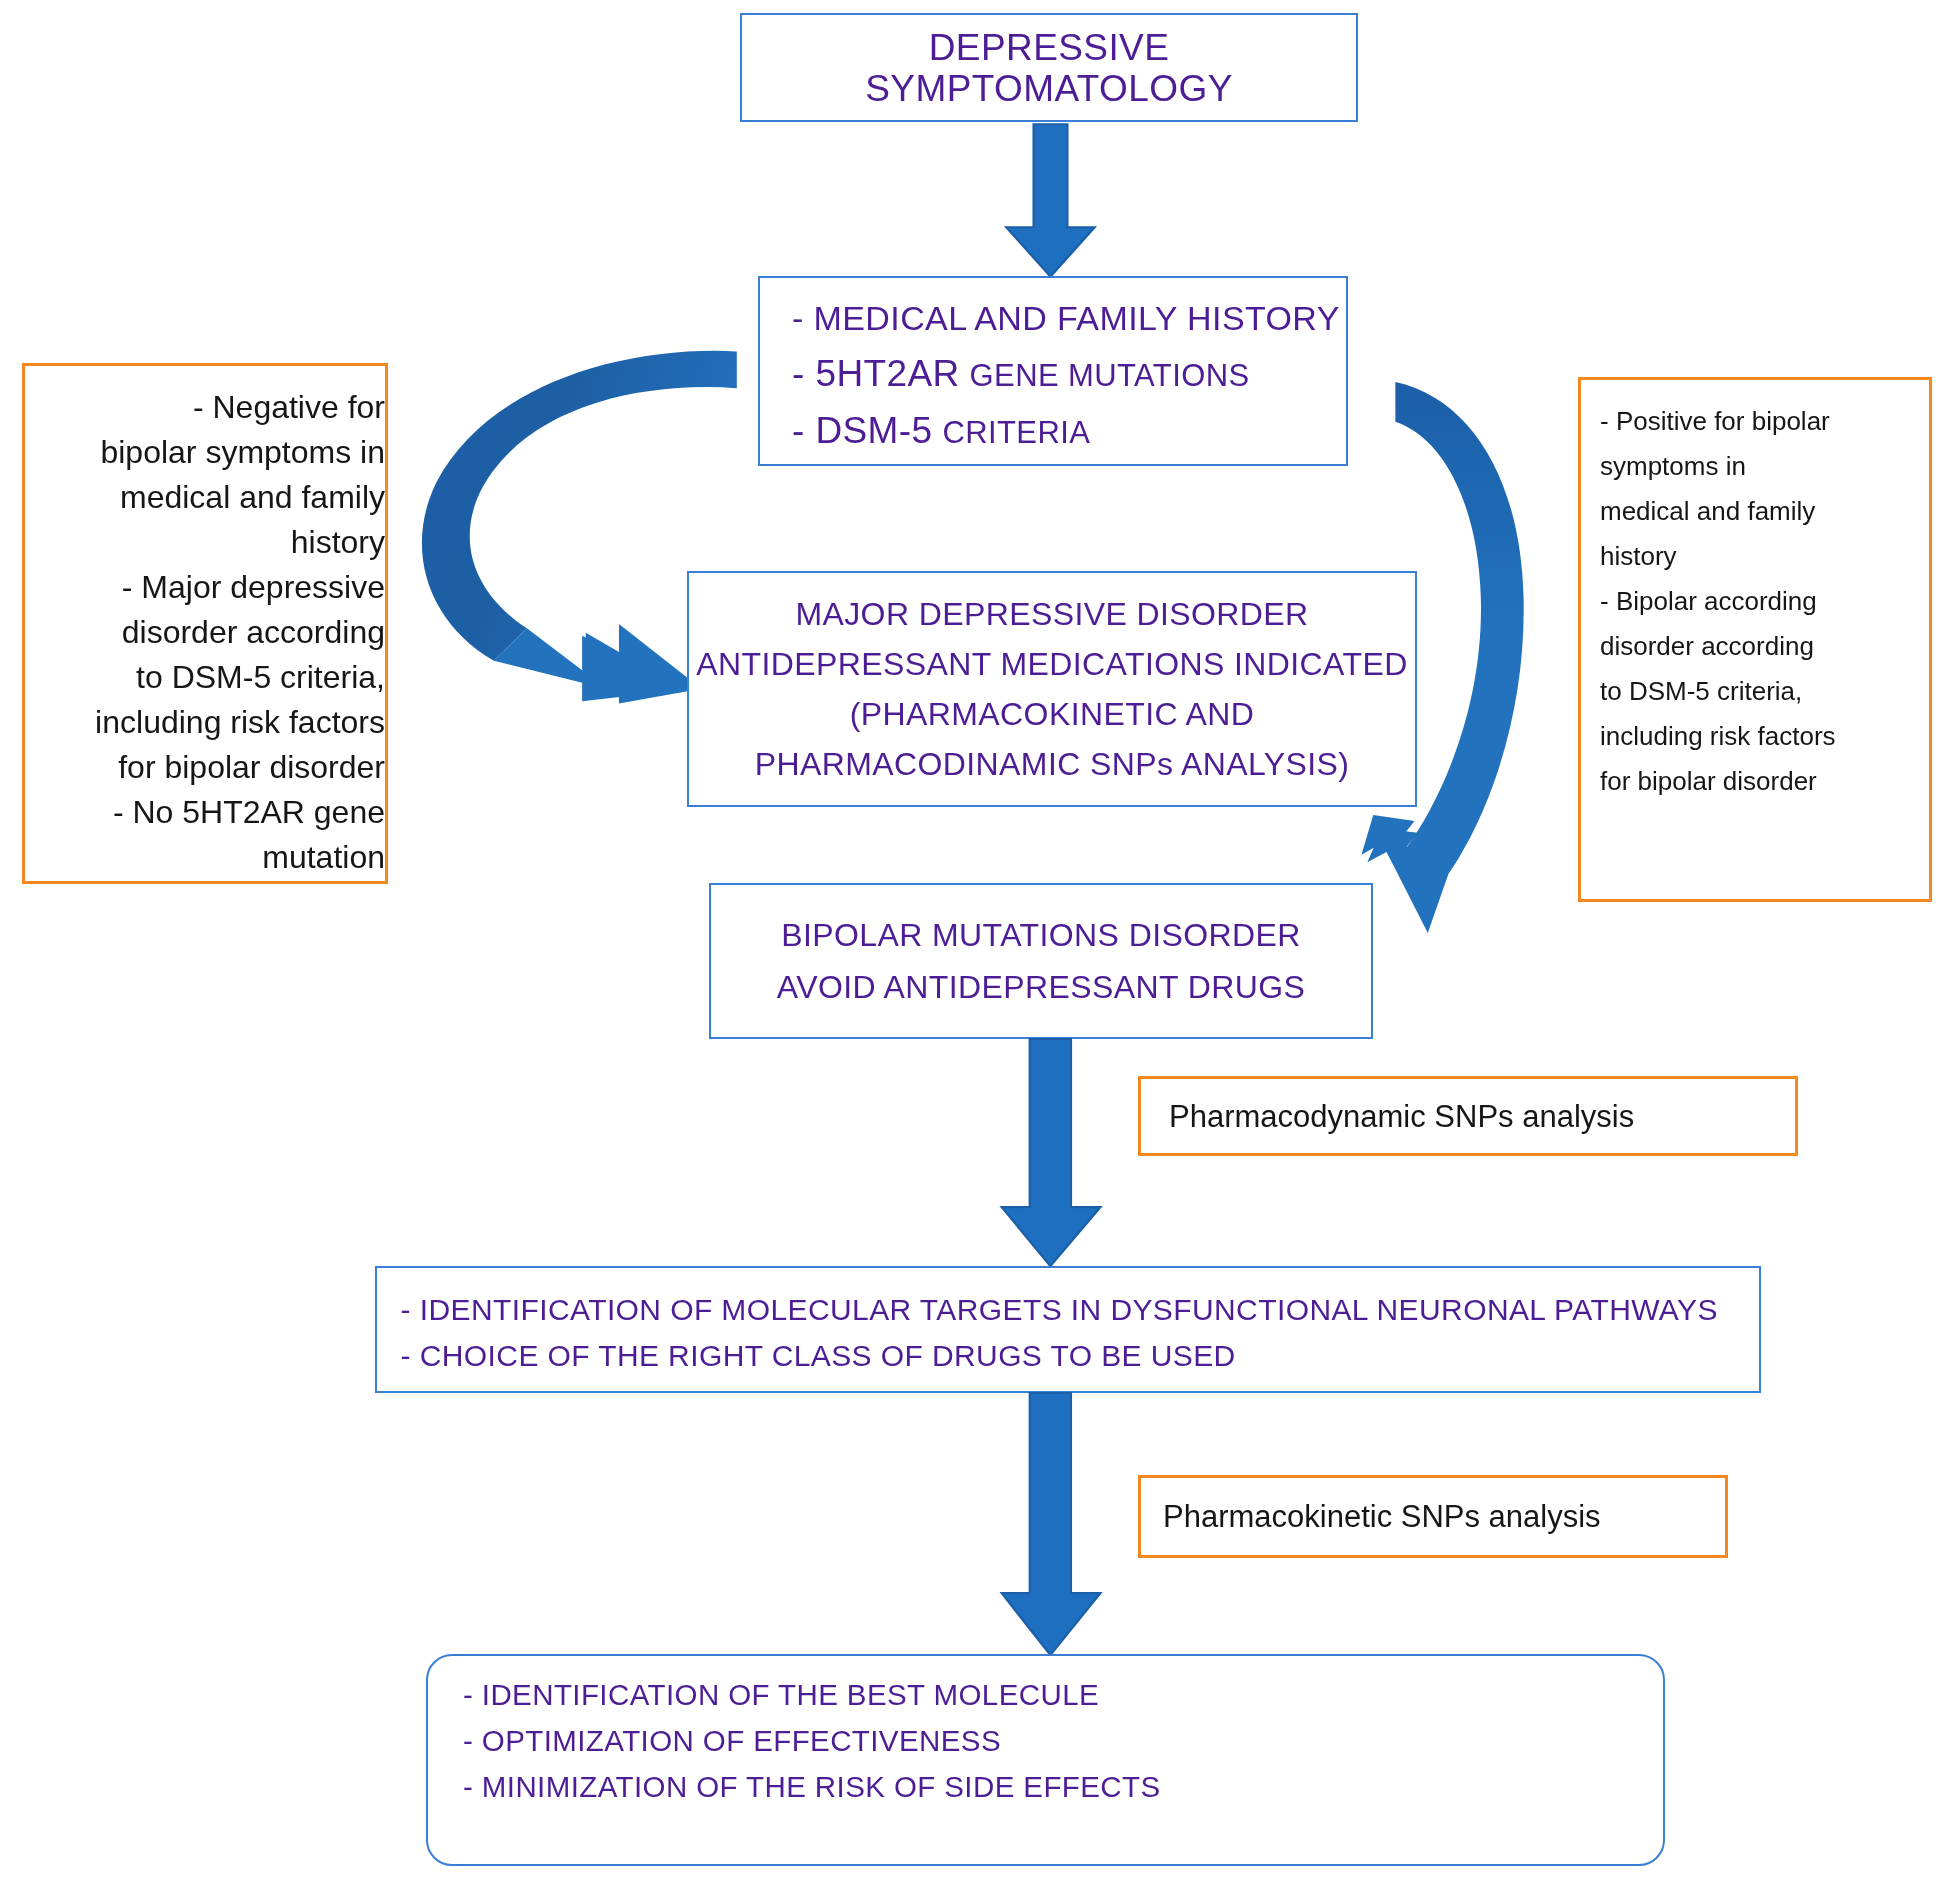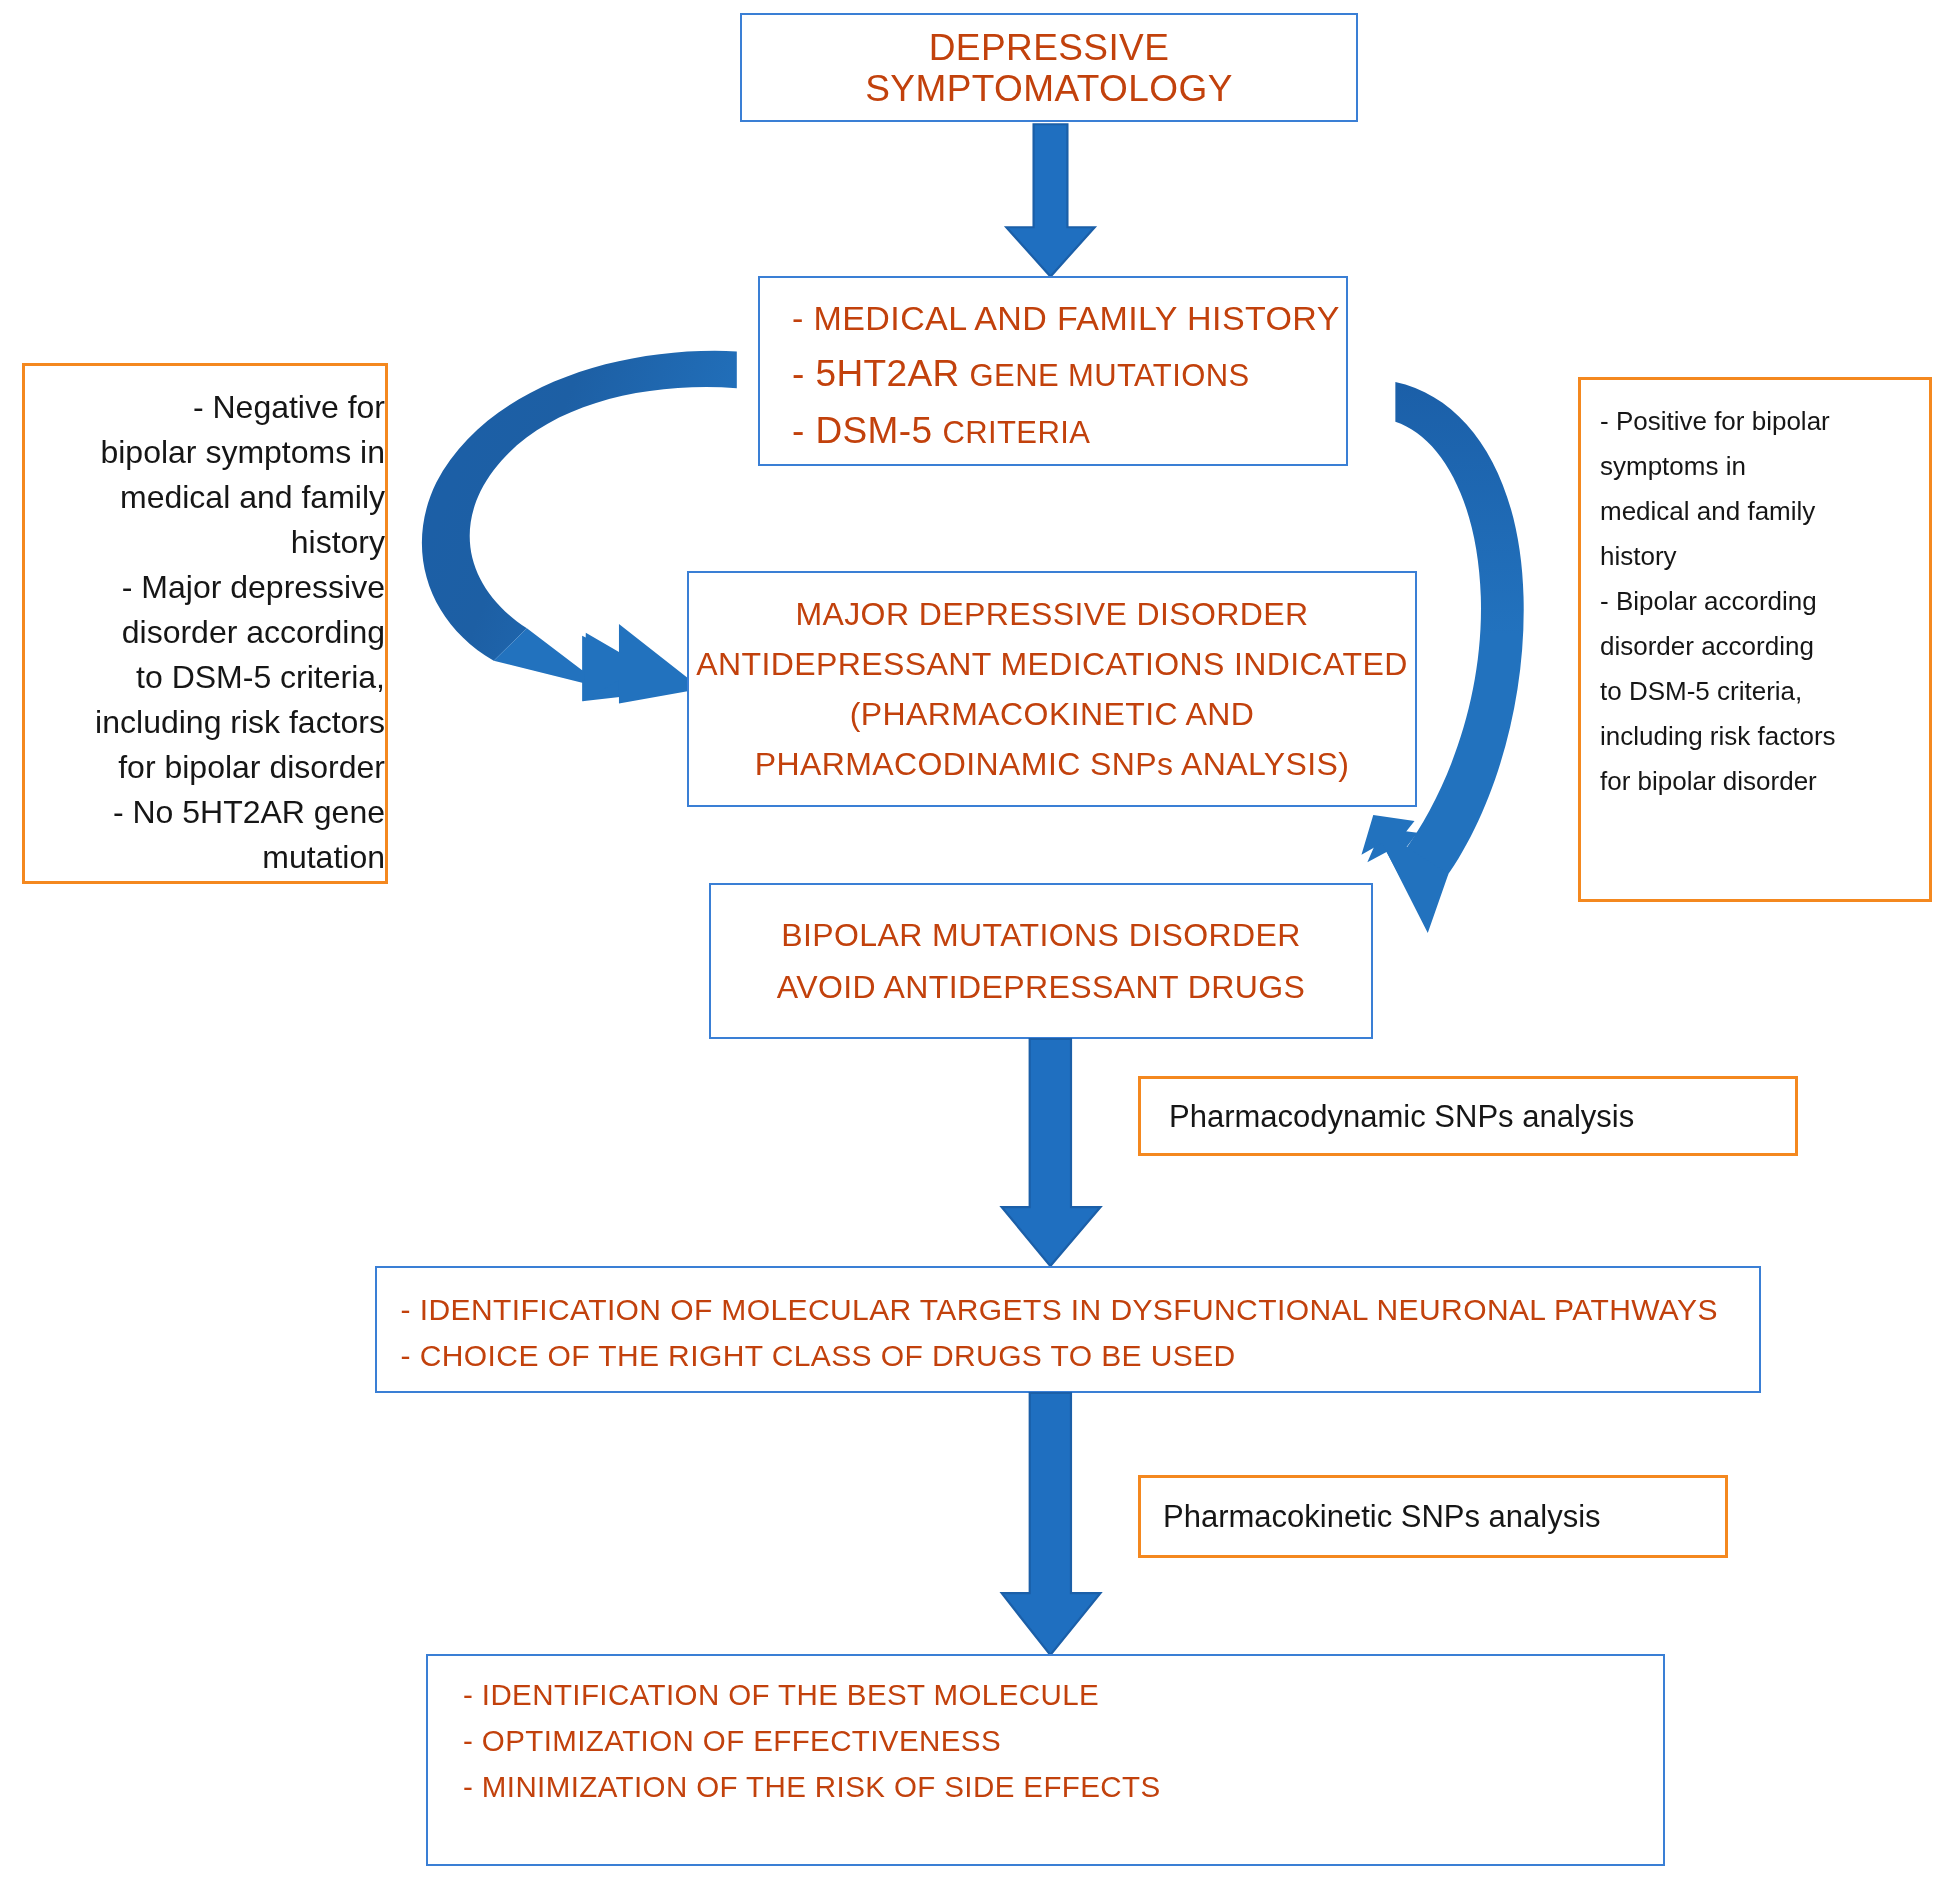--- a/index.html
+++ b/index.html
@@ -12,21 +12,21 @@
 
   
   .box{
     position:absolute;box-sizing:border-box;background:#ffffff;
     display:flex;flex-direction:column;justify-content:center;
   }
   .box.blue{border:2.9px solid #3A7FD5;}
   .box.orange{border:3.7px solid #F4881F;}
 
   .bluetext{
-    color:#c2410c;
+    color:#4c1d95;
     font-family:"Liberation Sans Narrow","Liberation Sans",sans-serif;
     letter-spacing:0.4px;
     font-weight:400;
   }
   .blacktext{
     color:#161616;
     font-family:"Liberation Sans Narrow","Liberation Sans",sans-serif;
     font-weight:400;
   }
 
@@ -41,21 +41,21 @@
 
   #box-mdd{left:687px;top:571px;width:730px;height:236px;align-items:center;}
   #box-mdd .ln{font-size:32px;line-height:50px;text-align:center;white-space:nowrap;}
 
   #box-bipolar{left:709px;top:883px;width:664px;height:156px;align-items:center;}
   #box-bipolar .ln{font-size:32px;line-height:52px;text-align:center;white-space:nowrap;}
 
   #box-targets{left:375px;top:1266px;width:1386px;height:127px;padding-left:23.6px;justify-content:flex-start;padding-top:19px;}
   #box-targets .ln{font-size:30px;line-height:46px;white-space:nowrap;}
 
-  #box-final{left:426px;top:1654px;width:1239px;height:212px;padding-left:35px;justify-content:flex-start;padding-top:16px;}
+  #box-final{left:426px;top:1654px;width:1239px;height:212px;padding-left:35px;justify-content:flex-start;padding-top:16px;border-radius:26px;}
   #box-final .ln{font-size:29.5px;line-height:46px;white-space:nowrap;}
 
   
   #box-left-criteria{left:22px;top:363px;width:366px;height:521px;padding:19px 0 0 20.6px;justify-content:flex-start;text-align:right;}
   #box-left-criteria .ln{font-size:32px;line-height:45px;}
 
   #box-right-criteria{left:1578px;top:377px;width:354px;height:525px;padding:19px 0 0 19px;justify-content:flex-start;}
   #box-right-criteria .ln{font-size:26px;line-height:45px;}
 
   

